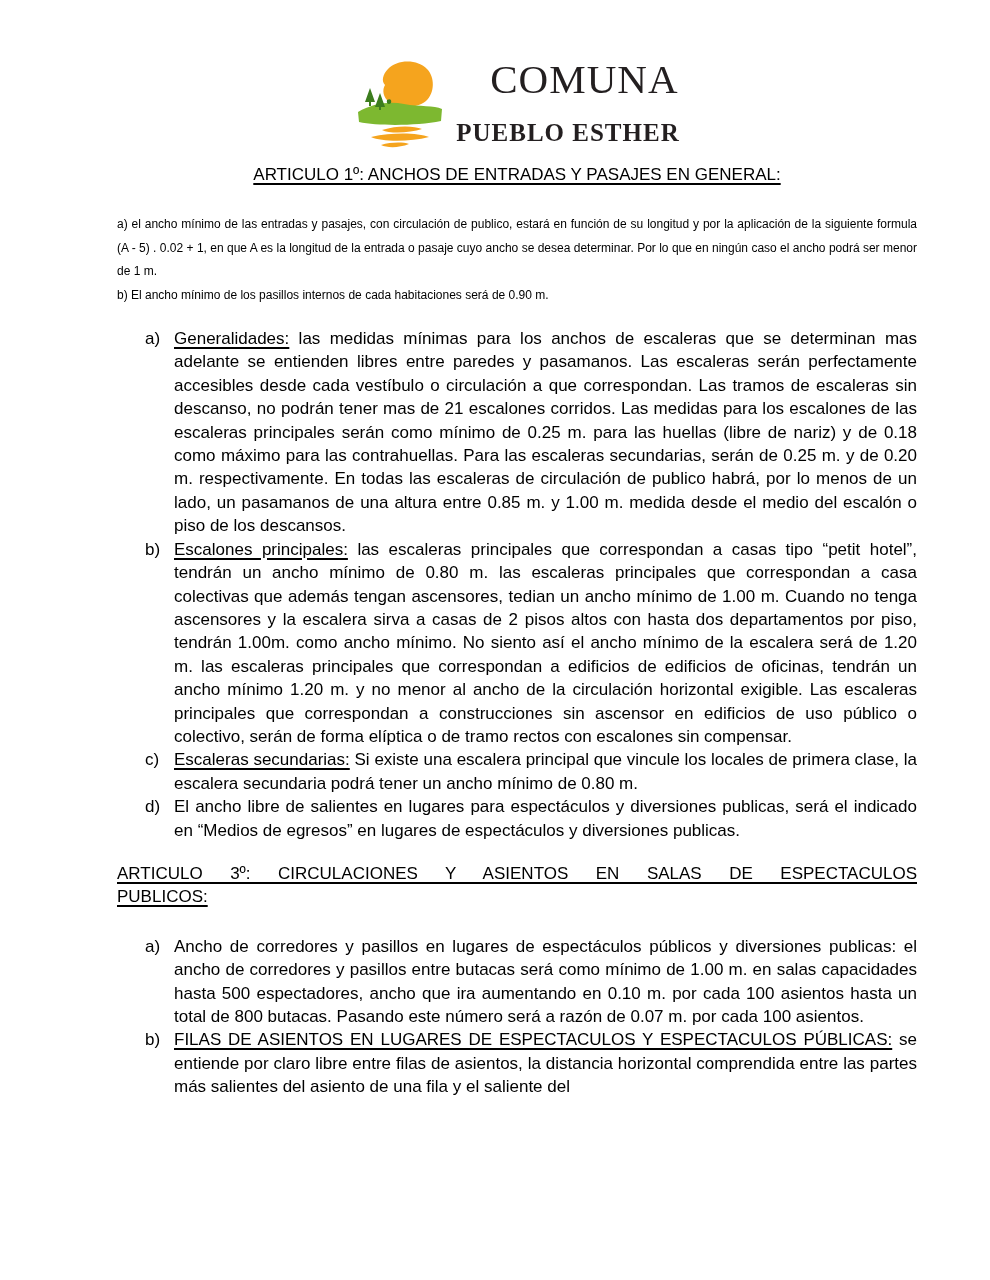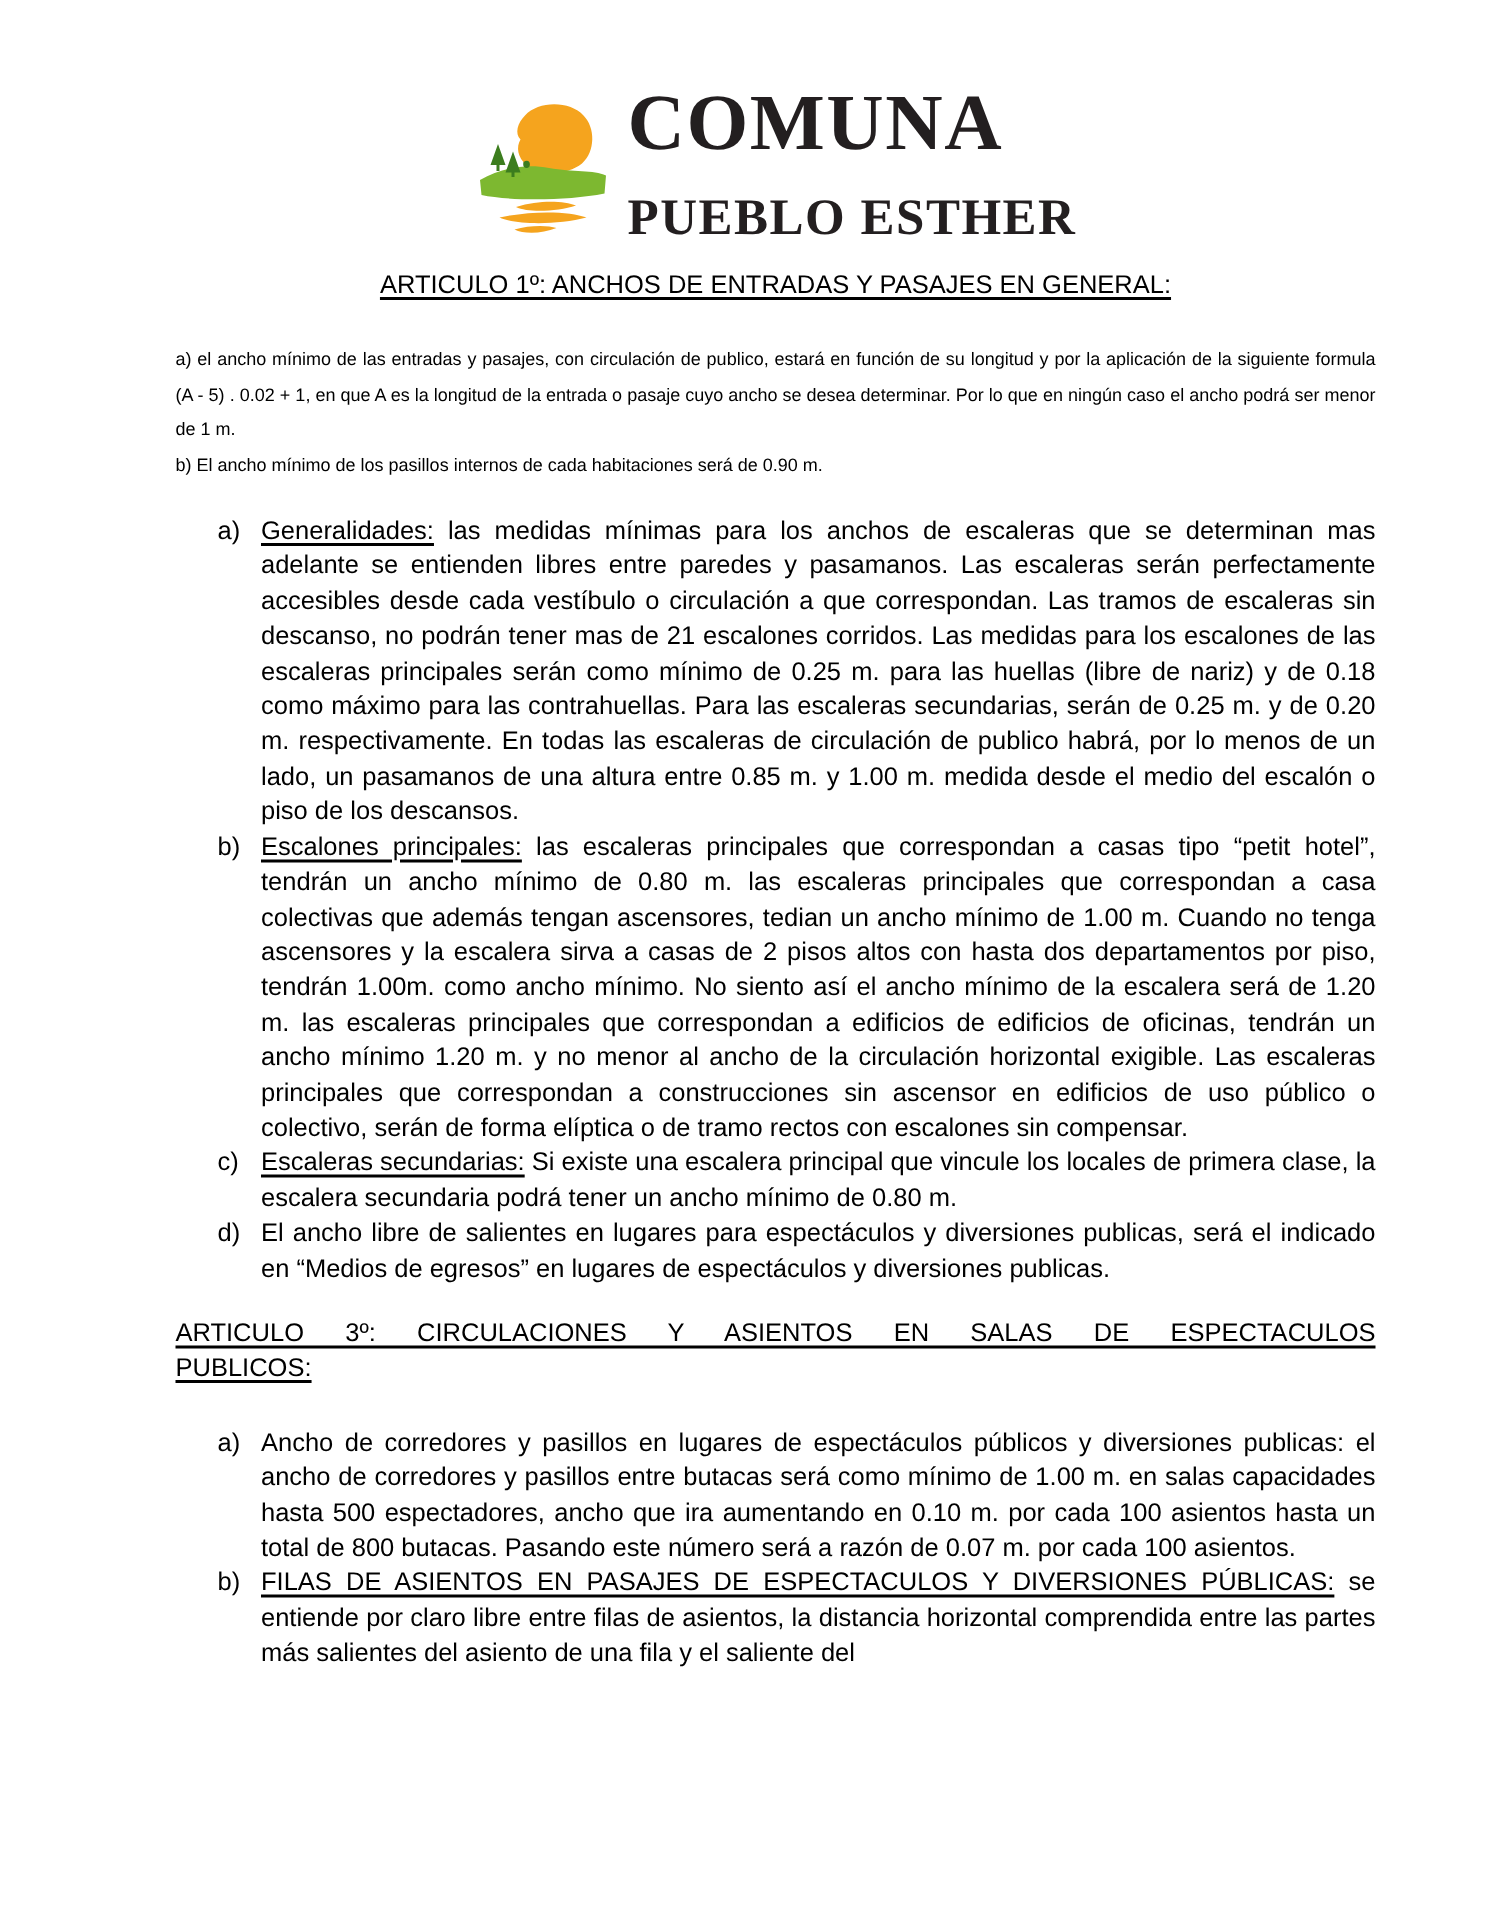--- a/index.html
+++ b/index.html
@@ -18,30 +18,31 @@
     display: flex;
     align-items: center;
     justify-content: center;
     gap: 10px;
     margin-bottom: 15px;
   }
   .logo-mark { width: 92px; height: 92px; flex: none; }
   .logo-text { color: #231f20; }
   .logo-title {
     font-family: "Liberation Serif", serif;
-    font-weight: 700;
-    font-size: 53px;
+    font-weight: 400;
+    font-size: 41px;
     line-height: 1.0;
     letter-spacing: 1px;
     white-space: nowrap;
+    margin-left: 34px;
   }
   .logo-subtitle {
     font-family: "Liberation Serif", serif;
     font-weight: 700;
-    font-size: 34px;
+    font-size: 25px;
     line-height: 1.0;
     letter-spacing: 1px;
     margin-top: 20px;
     white-space: nowrap;
   }
 
   
   .heading {
     font-size: 17px;
     font-weight: 400;
@@ -130,17 +131,17 @@
     <div>PUBLICOS:</div>
   </div>
 
   <div class="list">
     <div class="item">
       <span class="marker">a)</span>
       <span class="itext"><span>Ancho de corredores y pasillos en lugares de espectáculos públicos y diversiones publicas: el ancho de corredores y pasillos entre butacas será como mínimo de 1.00 m. en salas capacidades hasta 500 espectadores, ancho que ira aumentando en 0.10 m. por cada 100 asientos hasta un total de 800 butacas. Pasando este número será a razón de 0.07 m. por cada 100 asientos.</span></span>
     </div>
     <div class="item">
       <span class="marker">b)</span>
-      <span class="itext"><span class="lead">FILAS DE ASIENTOS EN PASAJES DE ESPECTACULOS Y DIVERSIONES PÚBLICAS:</span><span> se entiende por claro libre entre filas de asientos, la distancia horizontal comprendida entre las partes más salientes del asiento de una fila y el saliente del</span></span>
+      <span class="itext"><span class="lead">FILAS DE ASIENTOS EN LUGARES DE ESPECTACULOS Y ESPECTACULOS PÚBLICAS:</span><span> se entiende por claro libre entre filas de asientos, la distancia horizontal comprendida entre las partes más salientes del asiento de una fila y el saliente del</span></span>
     </div>
   </div>
 
 </div>
 
 </body></html>

